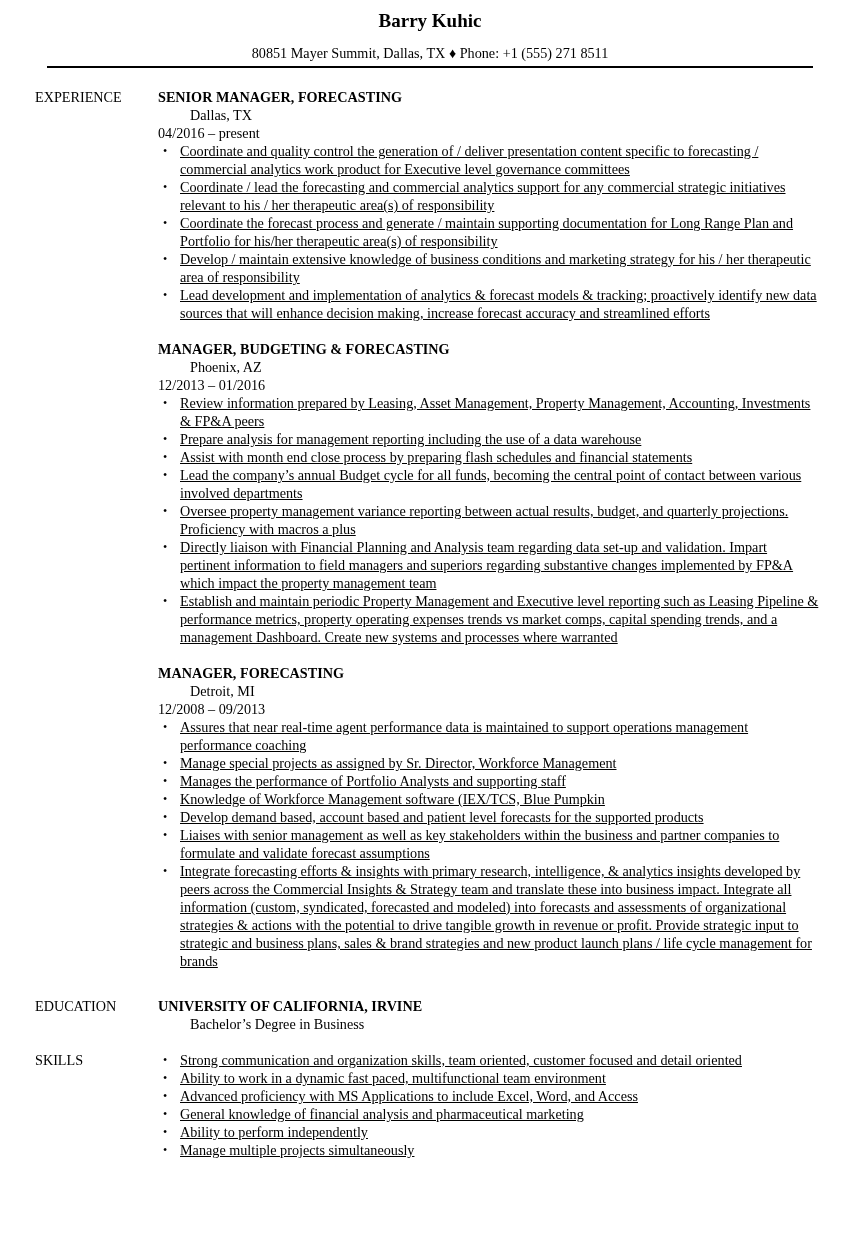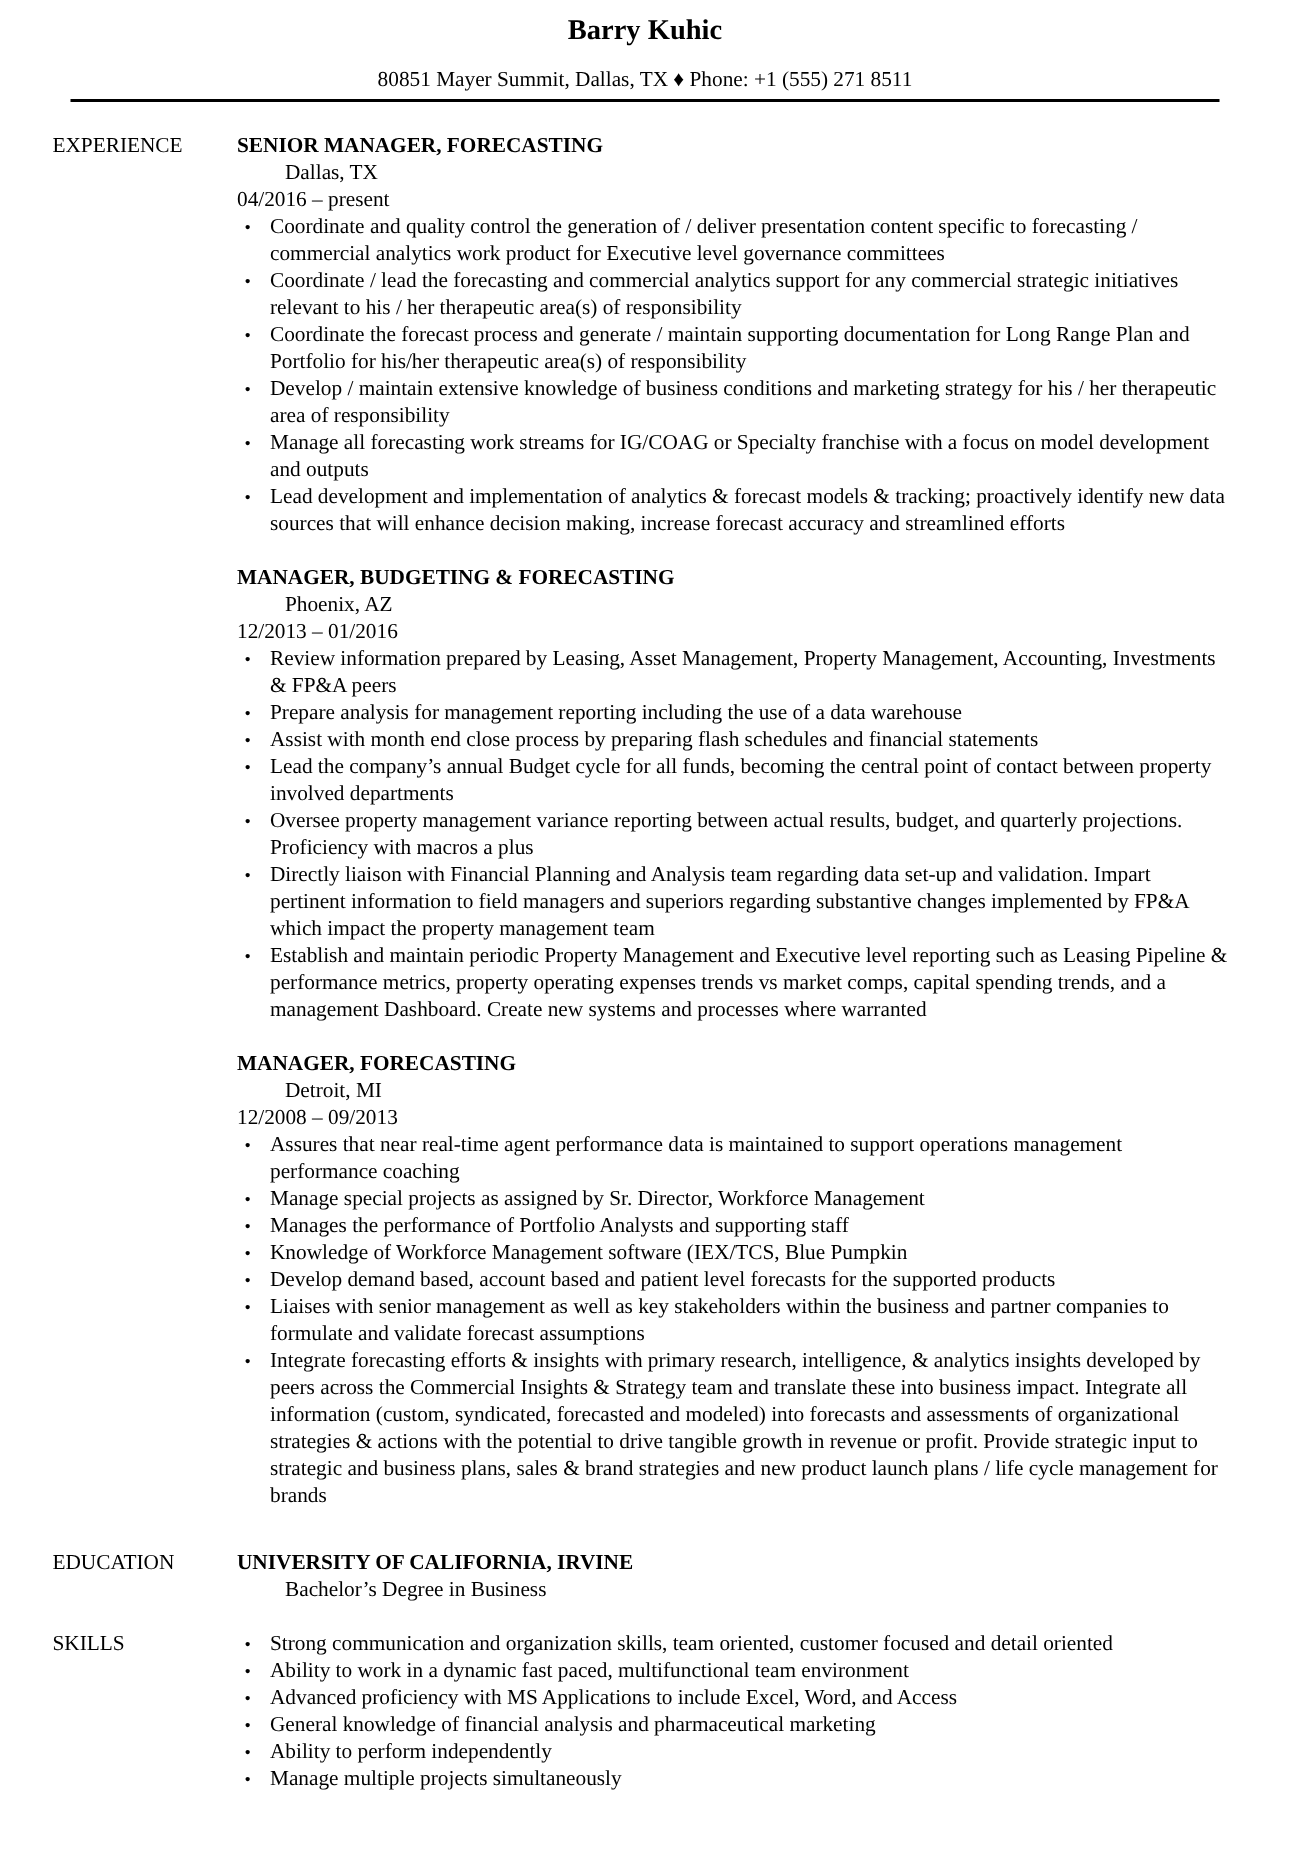--- a/index.html
+++ b/index.html
@@ -61,20 +61,21 @@
       font-weight: bold;
     }
     .job-location, .degree {
       font-weight: normal;
       margin-left: 32px;
     }
     ul {
       margin: 0;
       padding: 0 0 0 22px;
       list-style: none;
+      text-decoration: underline;
     }
     li {
       position: relative;
     }
     li::before {
       content: "\2022";
       position: absolute;
       left: -17px;
       top: 0;
       font-size: 12px;
@@ -98,34 +99,33 @@
 
     <div class="job">
       <div class="job-title">SENIOR MANAGER, FORECASTING</div>
       <div class="job-location">Dallas, TX</div>
       <div class="job-dates">04/2016 – present</div>
       <ul>
         <li>Coordinate and quality control the generation of / deliver presentation content specific to forecasting / commercial analytics work product for Executive level governance committees</li>
         <li>Coordinate / lead the forecasting and commercial analytics support for any commercial strategic initiatives relevant to his / her therapeutic area(s) of responsibility</li>
         <li>Coordinate the forecast process and generate / maintain supporting documentation for Long Range Plan and Portfolio for his/her therapeutic area(s) of responsibility</li>
         <li>Develop / maintain extensive knowledge of business conditions and marketing strategy for his / her therapeutic area of responsibility</li>
-        <li>Manage all forecasting work streams for IG/COAG or Specialty franchise with a focus on model development and outputs</li>
         <li>Lead development and implementation of analytics &amp; forecast models &amp; tracking; proactively identify new data sources that will enhance decision making, increase forecast accuracy and streamlined efforts</li>
       </ul>
     </div>
 
     <div class="job">
       <div class="job-title">MANAGER, BUDGETING &amp; FORECASTING</div>
       <div class="job-location">Phoenix, AZ</div>
       <div class="job-dates">12/2013 – 01/2016</div>
       <ul>
         <li>Review information prepared by Leasing, Asset Management, Property Management, Accounting, Investments &amp; FP&amp;A peers</li>
         <li>Prepare analysis for management reporting including the use of a data warehouse</li>
         <li>Assist with month end close process by preparing flash schedules and financial statements</li>
-        <li>Lead the company’s annual Budget cycle for all funds, becoming the central point of contact between property involved departments</li>
+        <li>Lead the company’s annual Budget cycle for all funds, becoming the central point of contact between various involved departments</li>
         <li>Oversee property management variance reporting between actual results, budget, and quarterly projections. Proficiency with macros a plus</li>
         <li>Directly liaison with Financial Planning and Analysis team regarding data set-up and validation. Impart pertinent information to field managers and superiors regarding substantive changes implemented by FP&amp;A which impact the property management team</li>
         <li>Establish and maintain periodic Property Management and Executive level reporting such as Leasing Pipeline &amp; performance metrics, property operating expenses trends vs market comps, capital spending trends, and a management Dashboard. Create new systems and processes where warranted</li>
       </ul>
     </div>
 
     <div class="job">
       <div class="job-title">MANAGER, FORECASTING</div>
       <div class="job-location">Detroit, MI</div>
       <div class="job-dates">12/2008 – 09/2013</div>

